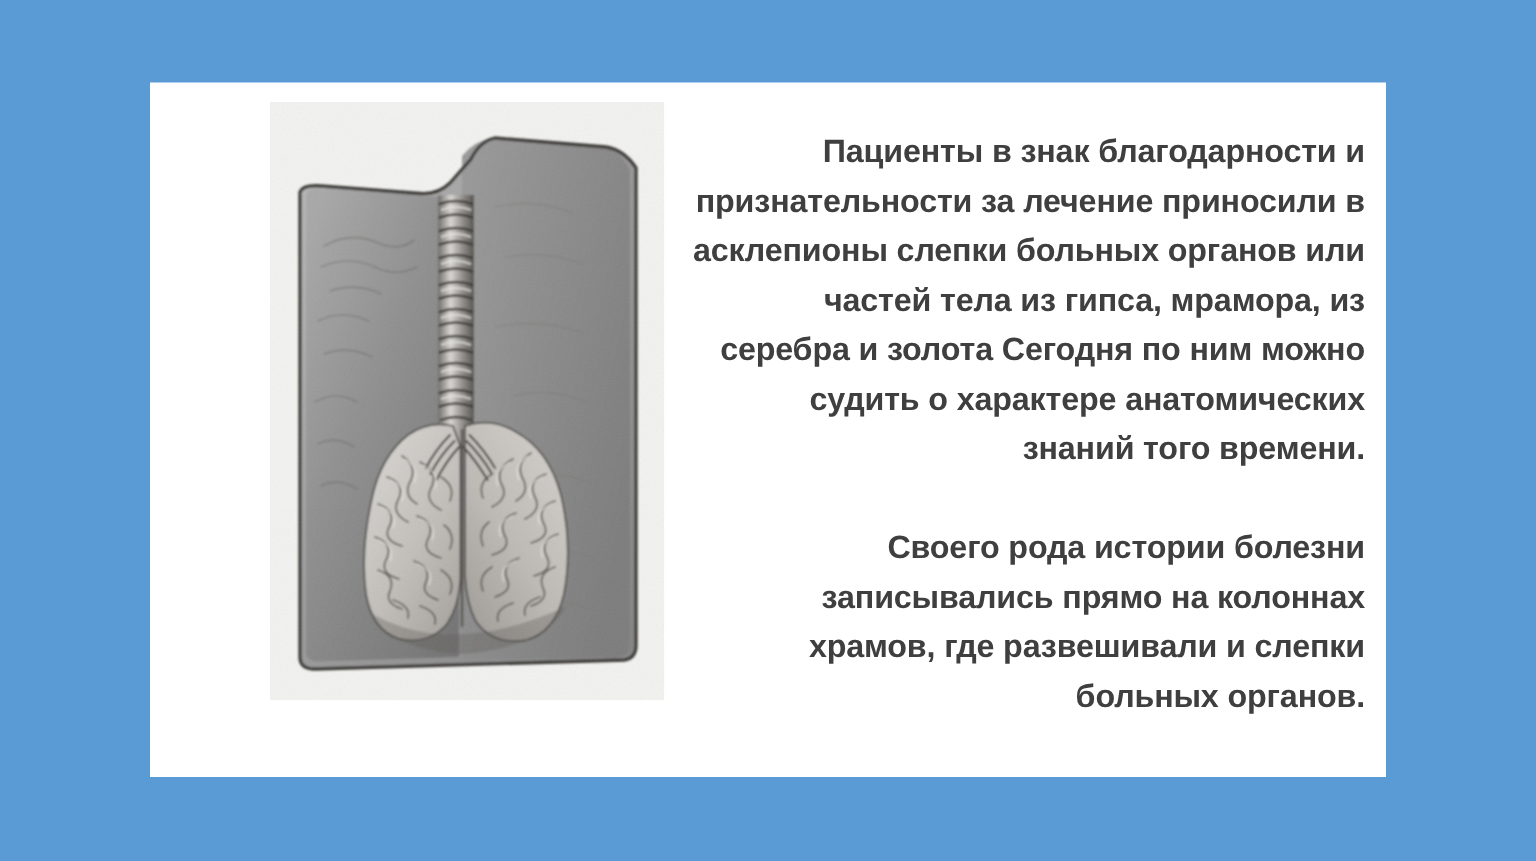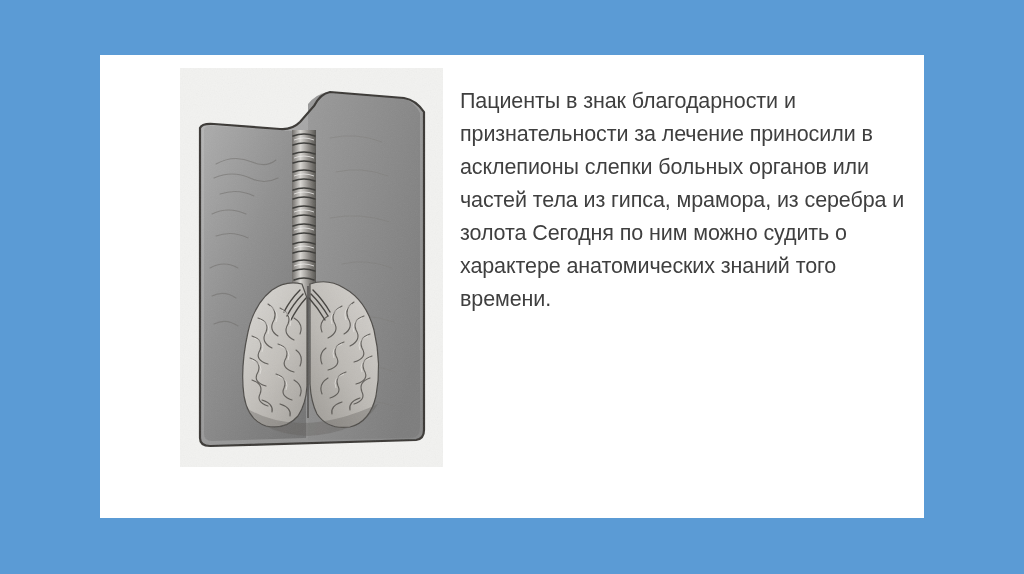--- a/index.html
+++ b/index.html
@@ -55,22 +55,22 @@
     top: 30px;      
     width: 450px;
     color: #3F3F3F;
   }
   .body-paragraph {
     margin: 0;
     font-size: 21.5px;
     line-height: 33px;
     letter-spacing: -0.1px;
     color: #3F3F3F;
-    font-weight: 400;
-    text-align: left;
+    font-weight: 700;
+    text-align: right;
     white-space: pre-wrap;
   }
   .paragraph-gap {
     height: 33px;
   }
 </style>
 </head>
 <body>
 
 <div class="slide-root">
@@ -269,16 +269,17 @@
                    L120,54 Q112,62 100,61 L34,56 Q22,55 20,60 Z" fill="none" stroke="#3a3936" stroke-width="2.2"></path>
         </g>
 
         <rect x="0" y="0" width="263" height="399" filter="url(#grainFilter)" fill="#888" opacity="0.35"></rect>
       </svg>
     </div>
 
     <div class="text-column">
       <p class="body-paragraph">Пациенты в знак благодарности и признательности за лечение приносили в асклепионы слепки больных органов или частей тела из гипса, мрамора, из серебра и золота Сегодня по ним можно судить о характере анатомических знаний того времени.</p>
       <div class="paragraph-gap"></div>
+      <p class="body-paragraph">Своего рода истории болезни записывались прямо на колоннах храмов, где развешивали и слепки больных органов.</p>
     </div>
 
   </div>
 </div>
 
 </body></html>

